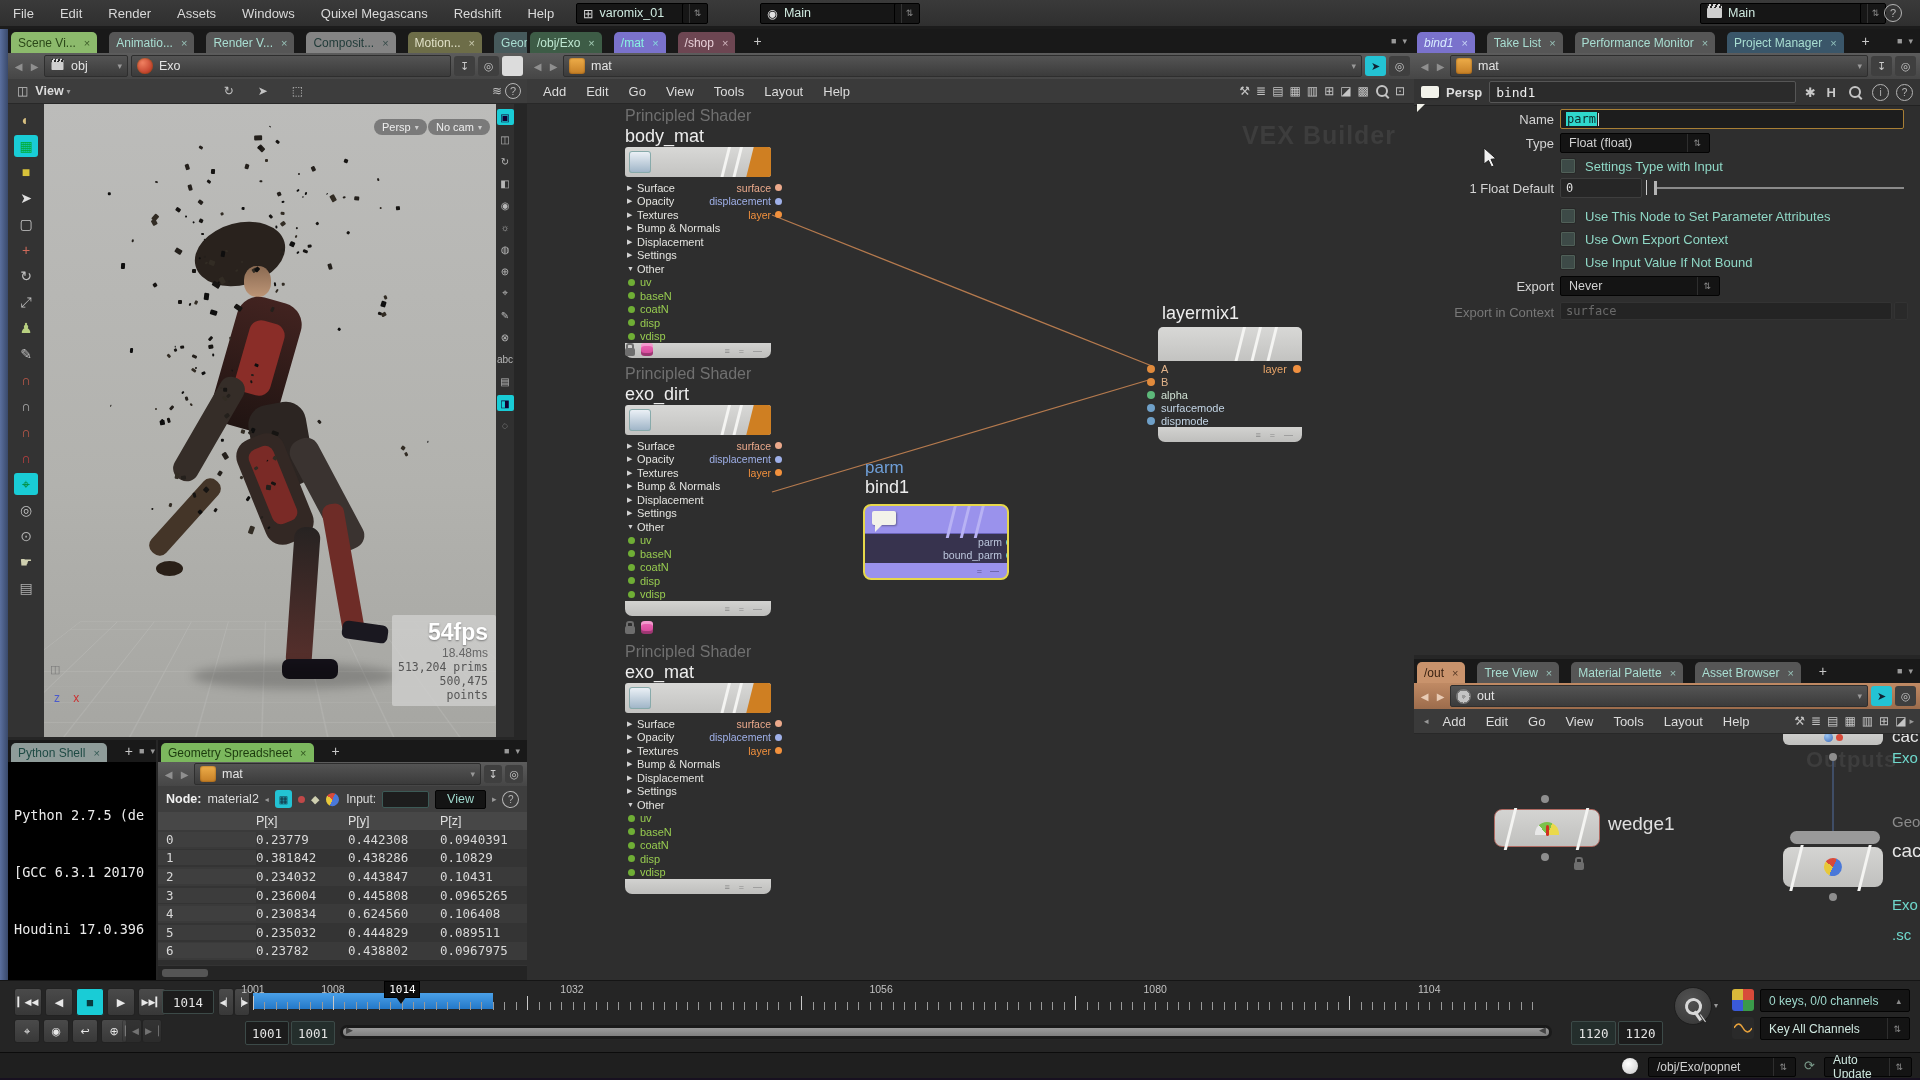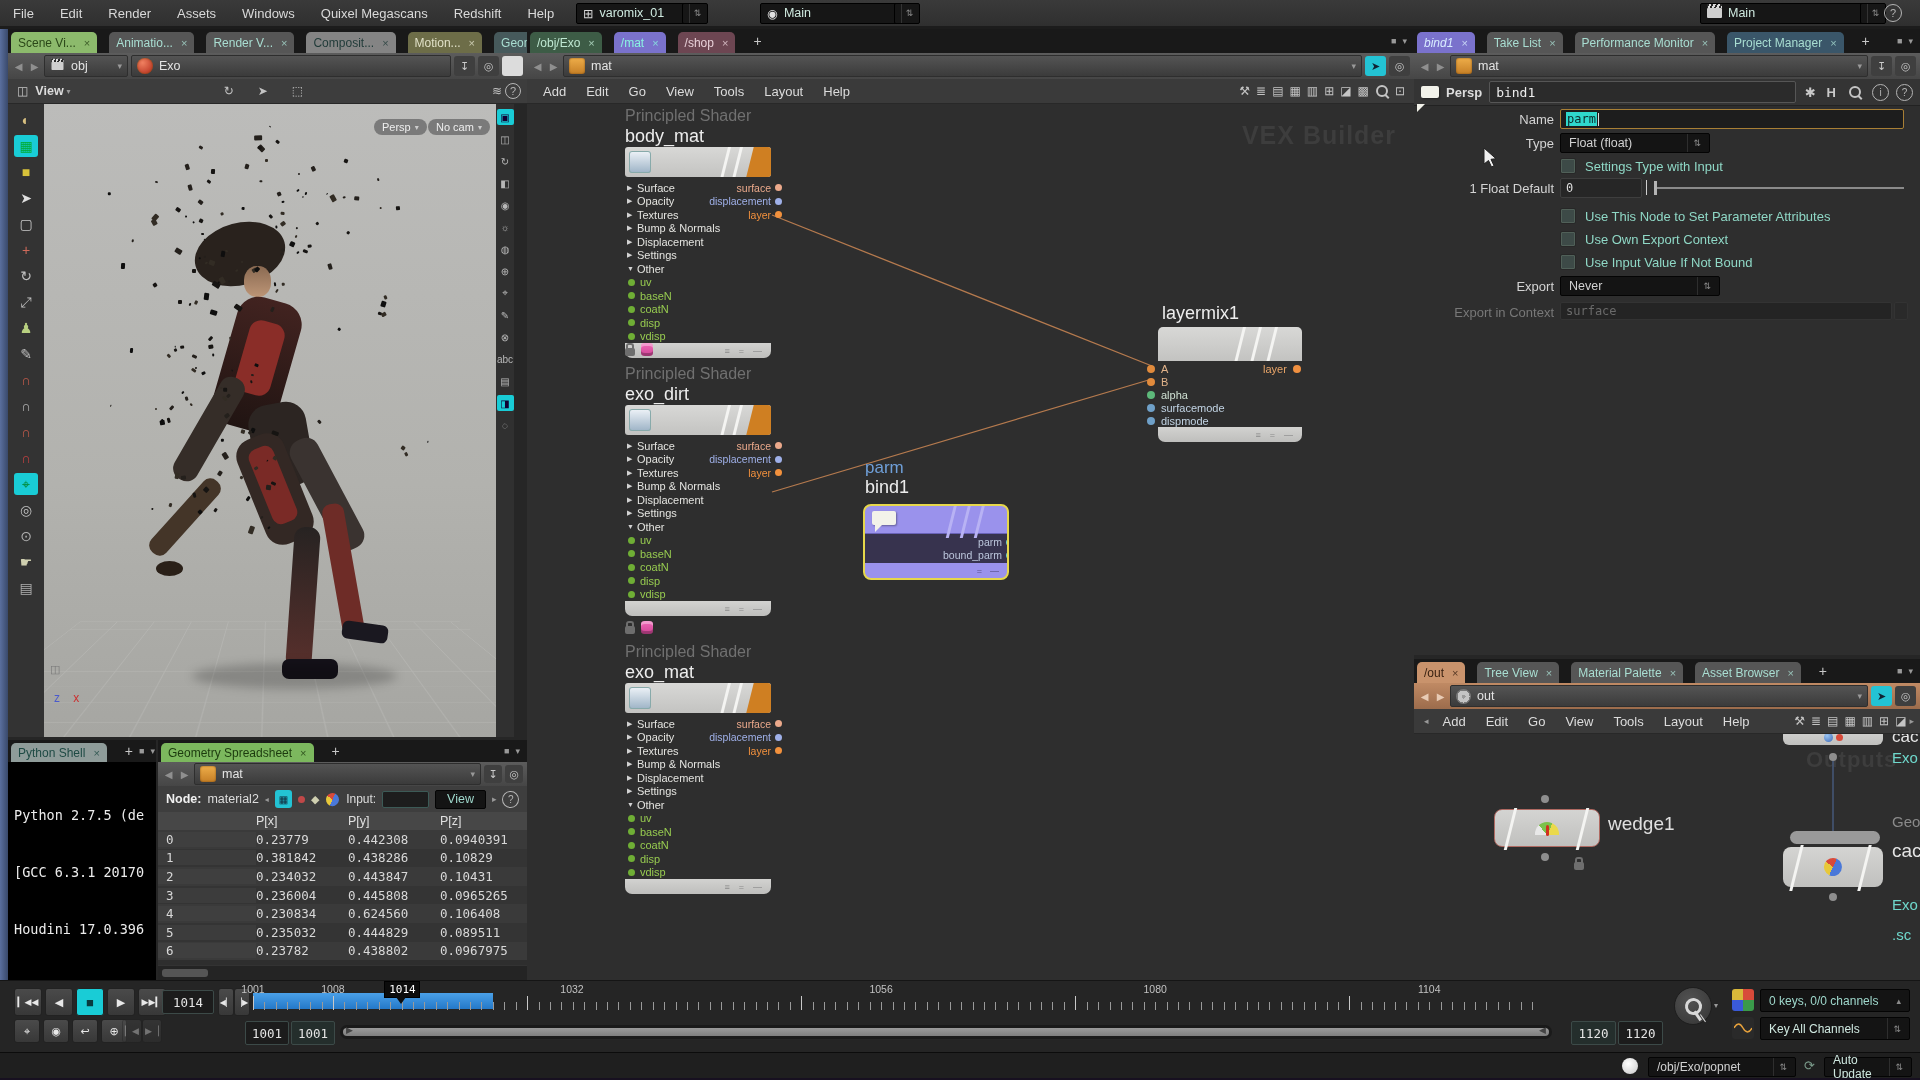--- a/index.html
+++ b/index.html
@@ -414,20 +414,26 @@
 
     <div class="pill" style="left:330px;top:16px">
         <span>Persp</span>
         <i>▾</i>
       </div>
     <div class="pill" style="left:384px;top:16px">
         <span>No cam</span>
         <i>▾</i>
       </div>
 
+    <div class="statbox" style="right:0;top:512px;width:92px">
+      <div class="fps">54fps</div>
+      <div class="ms">18.48ms</div>
+      <div class="pp">513,204  prims</div>
+      <div class="pp">500,475 points</div>
+    </div>
 
     <div class="abs" style="left:10px;top:588px;font-size:12px;color:#555">
       <span style="color:#4a5acc">z</span>
       <span style="color:#cc3030;margin-left:10px">x</span>
     </div>
     <div class="abs" style="left:6px;top:560px;font-size:11px;color:#777">◫</div>
   </div>
 
   <div class="vstrip" style="left:488px;top:74px;width:18px;height:634px;background:#303030;gap:6px">
       <span class="dtool hl">▣</span>

